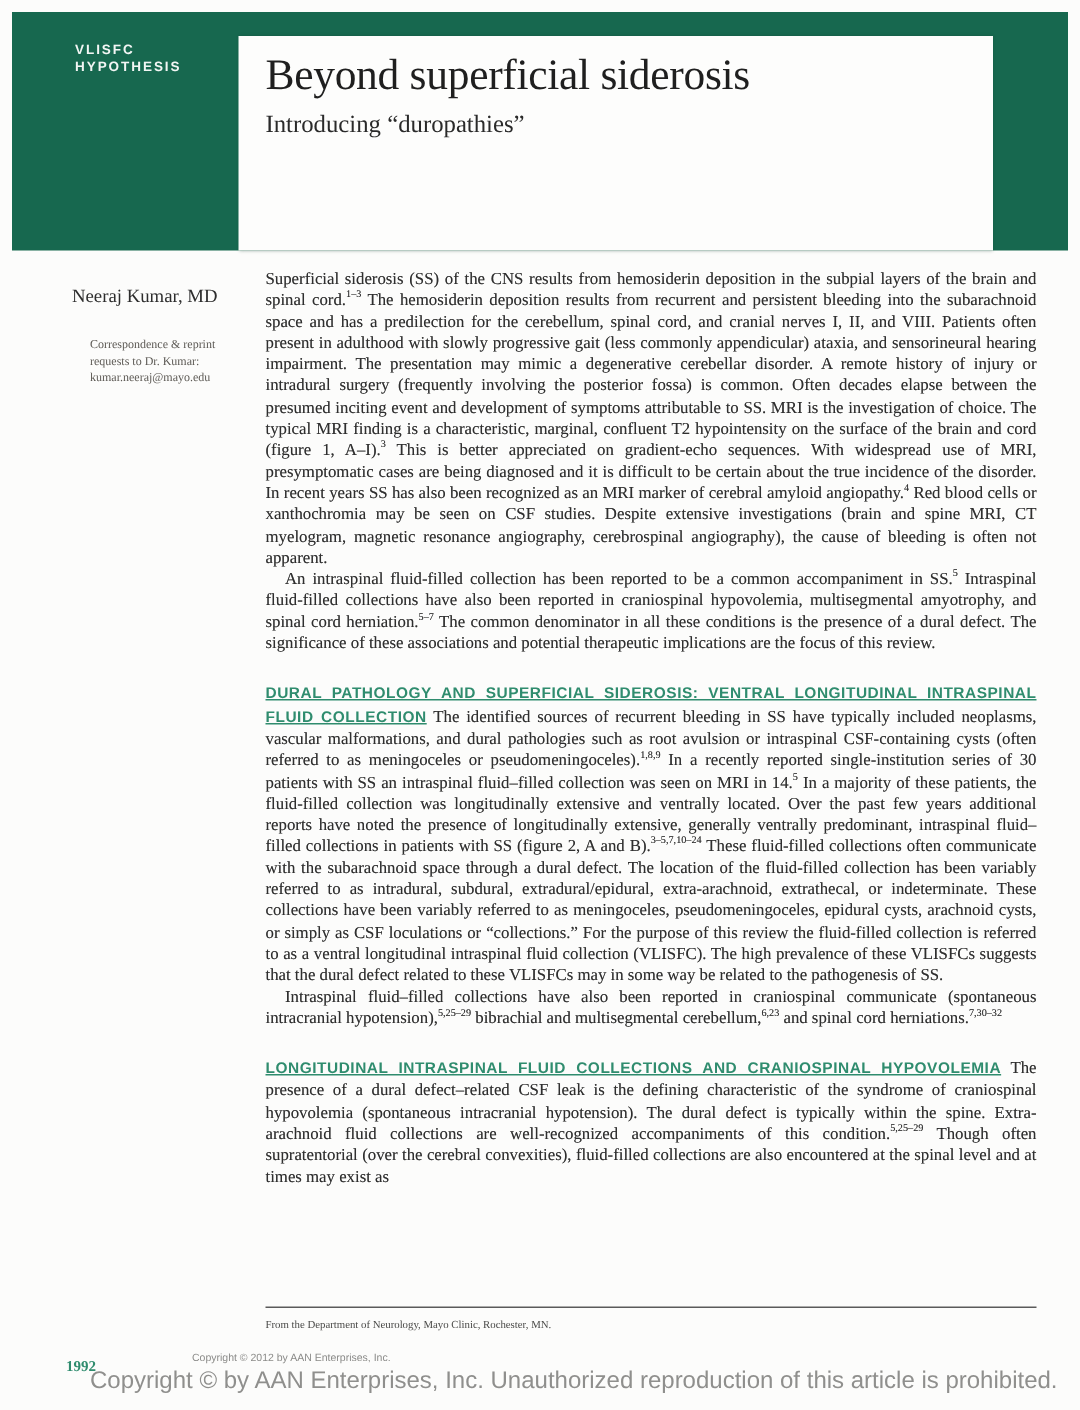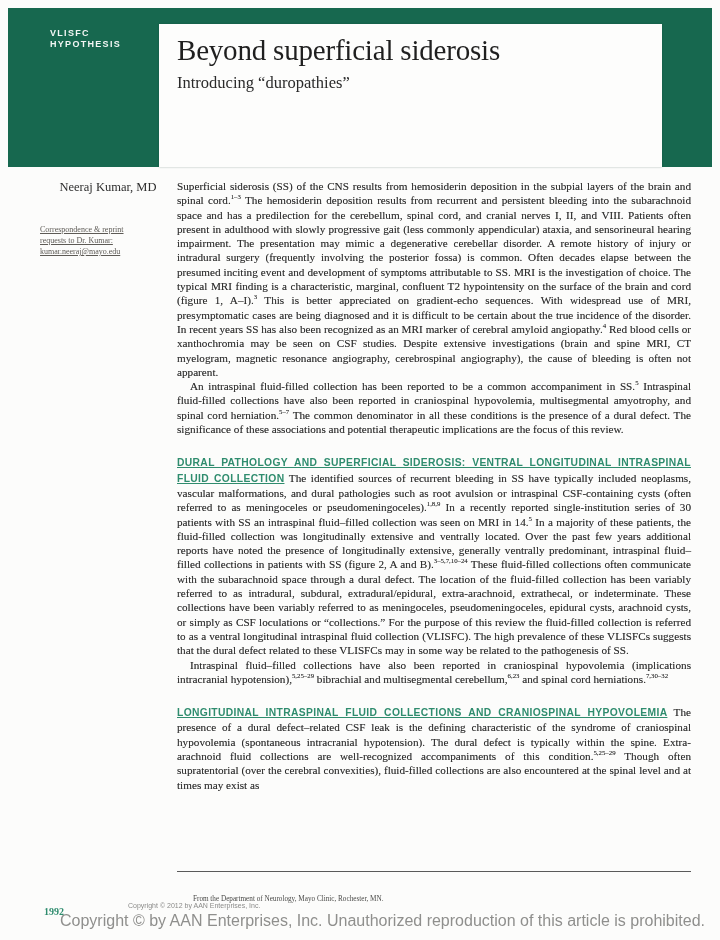--- a/index.html
+++ b/index.html
@@ -34,28 +34,27 @@
     margin:10px 0 0 18px;
     font-size:29px;line-height:32px;color:#1f1f1f;font-weight:400;
     letter-spacing:-0.2px;
   }
   .subtitle{
     margin:7px 0 1px 18px;
     font-size:16.5px;color:#2a2a2a;font-weight:400;
   }
   
   .byline{
-    position:absolute;left:48px;top:180px;width:120px;
-    font-size:12.5px;color:#2d2d2d;text-align:center;
+    position:absolute;left:48px;top:190px;width:120px;
+    font-size:12.5px;color:#2d2d2d;
   }
   .correspondence{
-    position:absolute;left:40px;top:224px;width:120px;
+    position:absolute;left:60px;top:224px;width:120px;
     font-size:8px;line-height:11px;color:#5d5a55;
     white-space:pre-line;
-    text-decoration:underline;
   }
   
   .article{
     position:absolute;left:177px;top:179px;width:514px;
     color:var(--ink);
   }
   .para{
     margin:0;
     font-size:11.2px;line-height:14.3px;text-align:justify;
     text-shadow:0 0 0.3px rgba(70,70,70,0.55);
@@ -74,21 +73,21 @@
   }
   
   .footrule{
     position:absolute;left:177px;top:871px;width:514px;height:1px;
     background:#5a5a5a;
   }
   .footnotes{
     position:absolute;left:177px;top:877px;width:514px;
     font-size:7.2px;line-height:12px;color:#4a4a48;
   }
-  .footnotes div{margin:16px;}
+  .footnotes div{margin:0;}
   
   .pagenum{
     position:absolute;left:44px;top:906px;
     font-family:Liberation Serif, serif;
     font-size:10px;font-weight:bold;color:var(--head-green);
   }
   .copysmall{
     position:absolute;left:128px;top:902px;
     font-family:"Liberation Sans",sans-serif;
     font-size:7px;color:#8b8b89;
@@ -116,21 +115,21 @@
 
 <div class="byline">Neeraj Kumar, MD</div>
 <div class="correspondence">Correspondence &amp; reprint
 requests to Dr. Kumar:
 kumar.neeraj@mayo.edu</div>
 
 <div class="article">
     <p class="para"><span>Superficial siderosis (SS) of the CNS results from hemosiderin deposition in the subpial layers of the brain and spinal cord.</span><sup class="ref">1–3</sup><span> The hemosiderin deposition results from recurrent and persistent bleeding into the subarachnoid space and has a predilection for the cerebellum, spinal cord, and cranial nerves I, II, and VIII. Patients often present in adulthood with slowly progressive gait (less commonly appendicular) ataxia, and sensorineural hearing impairment. The presentation may mimic a degenerative cerebellar disorder. A remote history of injury or intradural surgery (frequently involving the posterior fossa) is common. Often decades elapse between the presumed inciting event and development of symptoms attributable to SS. MRI is the investigation of choice. The typical MRI finding is a characteristic, marginal, confluent T2 hypointensity on the surface of the brain and cord (figure 1, A–I).</span><sup class="ref">3</sup><span> This is better appreciated on gradient-echo sequences. With widespread use of MRI, presymptomatic cases are being diagnosed and it is difficult to be certain about the true incidence of the disorder. In recent years SS has also been recognized as an MRI marker of cerebral amyloid angiopathy.</span><sup class="ref">4</sup><span> Red blood cells or xanthochromia may be seen on CSF studies. Despite extensive investigations (brain and spine MRI, CT myelogram, magnetic resonance angiography, cerebrospinal angiography), the cause of bleeding is often not apparent.</span></p>
     <p class="para indent"><span>An intraspinal fluid-filled collection has been reported to be a common accompaniment in SS.</span><sup class="ref">5</sup><span> Intraspinal fluid-filled collections have also been reported in craniospinal hypovolemia, multisegmental amyotrophy, and spinal cord herniation.</span><sup class="ref">5–7</sup><span> The common denominator in all these conditions is the presence of a dural defect. The significance of these associations and potential therapeutic implications are the focus of this review.</span></p>
     <p class="para section"><span class="runhead">DURAL PATHOLOGY AND SUPERFICIAL SIDEROSIS: VENTRAL LONGITUDINAL INTRASPINAL FLUID COLLECTION</span><span> The identified sources of recurrent bleeding in SS have typically included neoplasms, vascular malformations, and dural pathologies such as root avulsion or intraspinal CSF-containing cysts (often referred to as meningoceles or pseudomeningoceles).</span><sup class="ref">1,8,9</sup><span> In a recently reported single-institution series of 30 patients with SS an intraspinal fluid–filled collection was seen on MRI in 14.</span><sup class="ref">5</sup><span> In a majority of these patients, the fluid-filled collection was longitudinally extensive and ventrally located. Over the past few years additional reports have noted the presence of longitudinally extensive, generally ventrally predominant, intraspinal fluid–filled collections in patients with SS (figure 2, A and B).</span><sup class="ref">3–5,7,10–24</sup><span> These fluid-filled collections often communicate with the subarachnoid space through a dural defect. The location of the fluid-filled collection has been variably referred to as intradural, subdural, extradural/epidural, extra-arachnoid, extrathecal, or indeterminate. These collections have been variably referred to as meningoceles, pseudomeningoceles, epidural cysts, arachnoid cysts, or simply as CSF loculations or “collections.” For the purpose of this review the fluid-filled collection is referred to as a ventral longitudinal intraspinal fluid collection (VLISFC). The high prevalence of these VLISFCs suggests that the dural defect related to these VLISFCs may in some way be related to the pathogenesis of SS.</span></p>
-    <p class="para indent"><span>Intraspinal fluid–filled collections have also been reported in craniospinal hypovolemia (implications intracranial hypotension),</span><sup class="ref">5,25–29</sup><span> bibrachial and multisegmental cerebellum,</span><sup class="ref">6,23</sup><span> and spinal cord herniations.</span><sup class="ref">7,30–32</sup></p>
+    <p class="para indent"><span>Intraspinal fluid–filled collections have also been reported in craniospinal communicate (spontaneous intracranial hypotension),</span><sup class="ref">5,25–29</sup><span> bibrachial and multisegmental cerebellum,</span><sup class="ref">6,23</sup><span> and spinal cord herniations.</span><sup class="ref">7,30–32</sup></p>
     <p class="para section"><span class="runhead">LONGITUDINAL INTRASPINAL FLUID COLLECTIONS AND CRANIOSPINAL HYPOVOLEMIA</span><span> The presence of a dural defect–related CSF leak is the defining characteristic of the syndrome of craniospinal hypovolemia (spontaneous intracranial hypotension). The dural defect is typically within the spine. Extra-arachnoid fluid collections are well-recognized accompaniments of this condition.</span><sup class="ref">5,25–29</sup><span> Though often supratentorial (over the cerebral convexities), fluid-filled collections are also encountered at the spinal level and at times may exist as</span></p>
   </div>
 
 <div class="footrule"></div>
 <div class="footnotes">
   <div>From the Department of Neurology, Mayo Clinic, Rochester, MN.</div>
 </div>
 
 <div class="pagenum">1992</div>
 <div class="copysmall">Copyright © 2012 by AAN Enterprises, Inc.</div>

